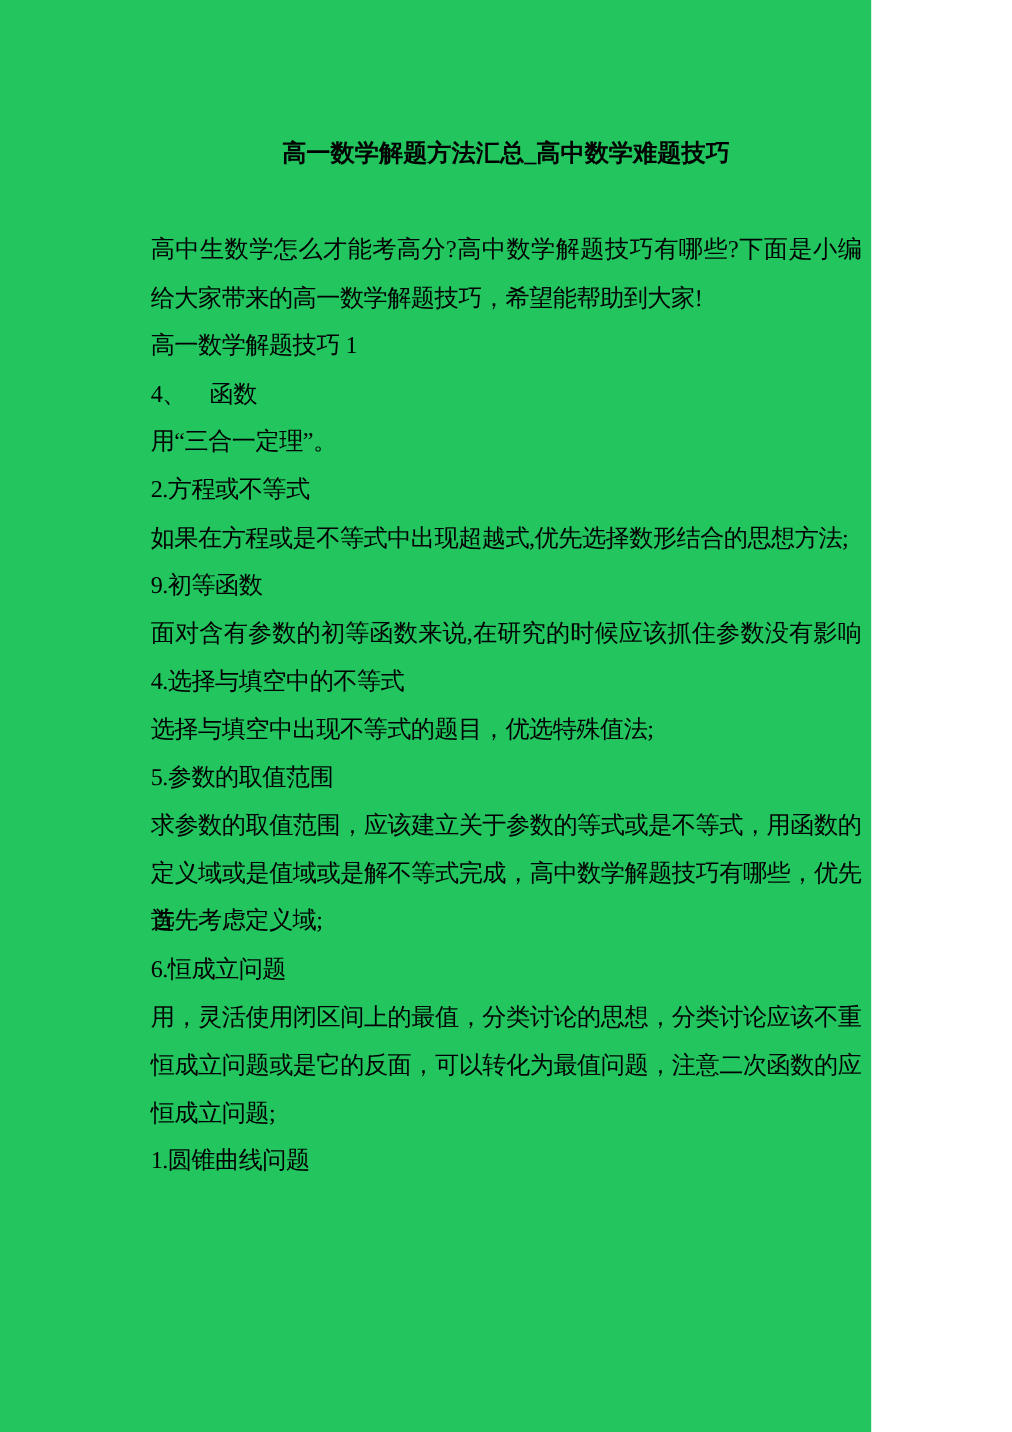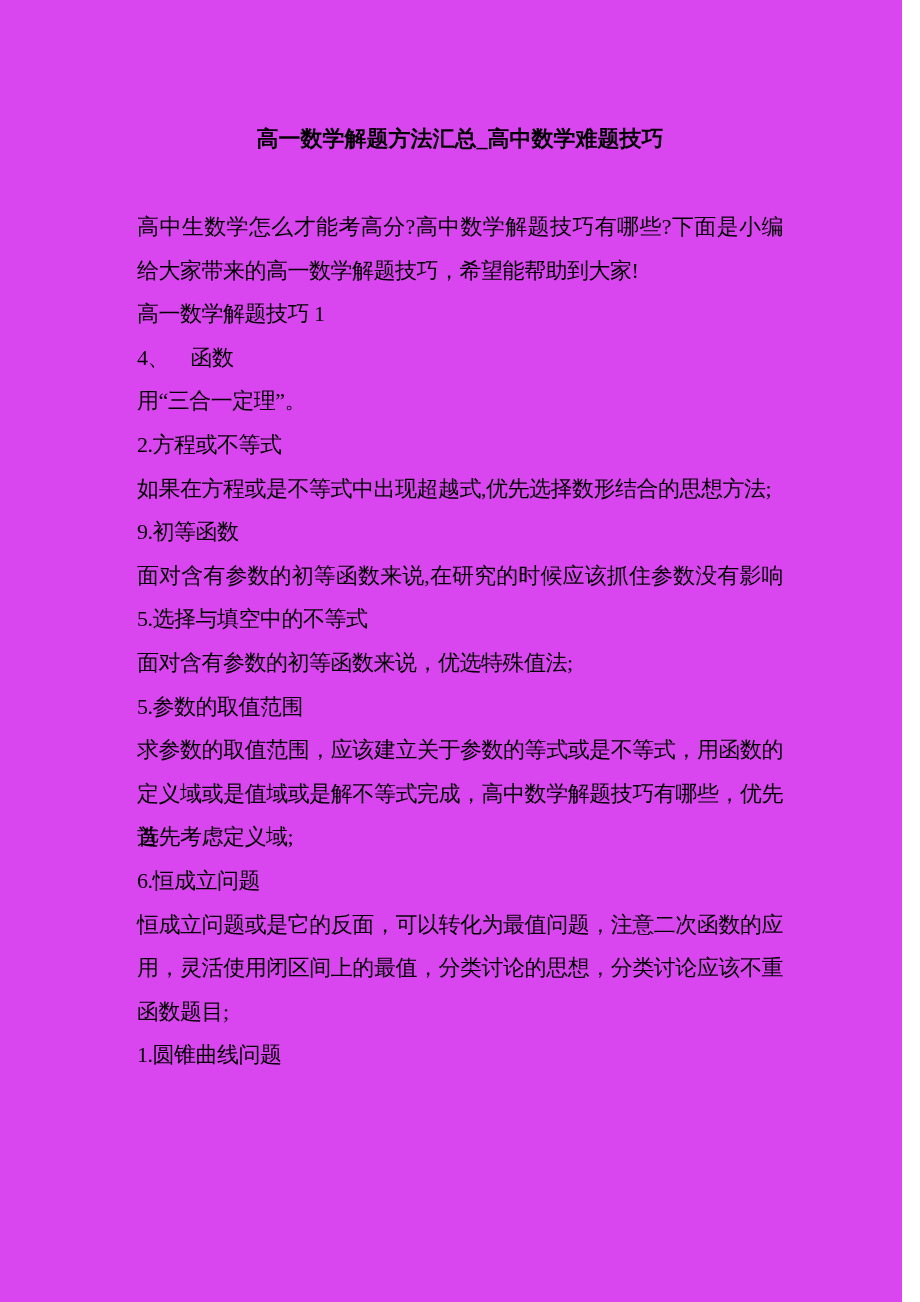--- a/index.html
+++ b/index.html
@@ -2,23 +2,23 @@
 <html><head>
 <meta charset="utf-8">
 <style>
   html, body {
     margin: 0;
     padding: 0;
     background: #ffffff;
   }
   .page {
     position: relative;
-    width: 902px;
+    width: 792px;
     height: 1302px;
-    background: #d946ef;
+    background: #22c55e;
     overflow: hidden;
     font-family: "Liberation Serif", "DejaVu Serif", serif;
     color: #000000;
   }
   .doc-title {
     position: absolute;
     top: 117px;
     left: 137px;
     width: 646px;
     margin: 0;
@@ -57,25 +57,25 @@
   <div class="doc-body">
       <div class="line">高中生数学怎么才能考高分?高中数学解题技巧有哪些?下面是小编</div>
       <div class="line last">给大家带来的高一数学解题技巧，希望能帮助到大家!</div>
       <div class="line last">高一数学解题技巧 1</div>
       <div class="line last">4、　函数</div>
       <div class="line last">用“三合一定理”。</div>
       <div class="line last">2.方程或不等式</div>
       <div class="line last">如果在方程或是不等式中出现超越式,优先选择数形结合的思想方法;</div>
       <div class="line last">9.初等函数</div>
       <div class="line">面对含有参数的初等函数来说,在研究的时候应该抓住参数没有影响</div>
-      <div class="line last">5.选择与填空中的不等式</div>
-      <div class="line last">面对含有参数的初等函数来说，优选特殊值法;</div>
+      <div class="line last">4.选择与填空中的不等式</div>
+      <div class="line last">选择与填空中出现不等式的题目，优选特殊值法;</div>
       <div class="line last">5.参数的取值范围</div>
       <div class="line">求参数的取值范围，应该建立关于参数的等式或是不等式，用函数的</div>
       <div class="line">定义域或是值域或是解不等式完成，高中数学解题技巧有哪些，优先选</div>
       <div class="line last">首先考虑定义域;</div>
       <div class="line last">6.恒成立问题</div>
+      <div class="line">用，灵活使用闭区间上的最值，分类讨论的思想，分类讨论应该不重</div>
       <div class="line">恒成立问题或是它的反面，可以转化为最值问题，注意二次函数的应</div>
-      <div class="line">用，灵活使用闭区间上的最值，分类讨论的思想，分类讨论应该不重</div>
-      <div class="line last">函数题目;</div>
+      <div class="line last">恒成立问题;</div>
       <div class="line last">1.圆锥曲线问题</div>
     </div>
 </div>
 
 </body></html>

